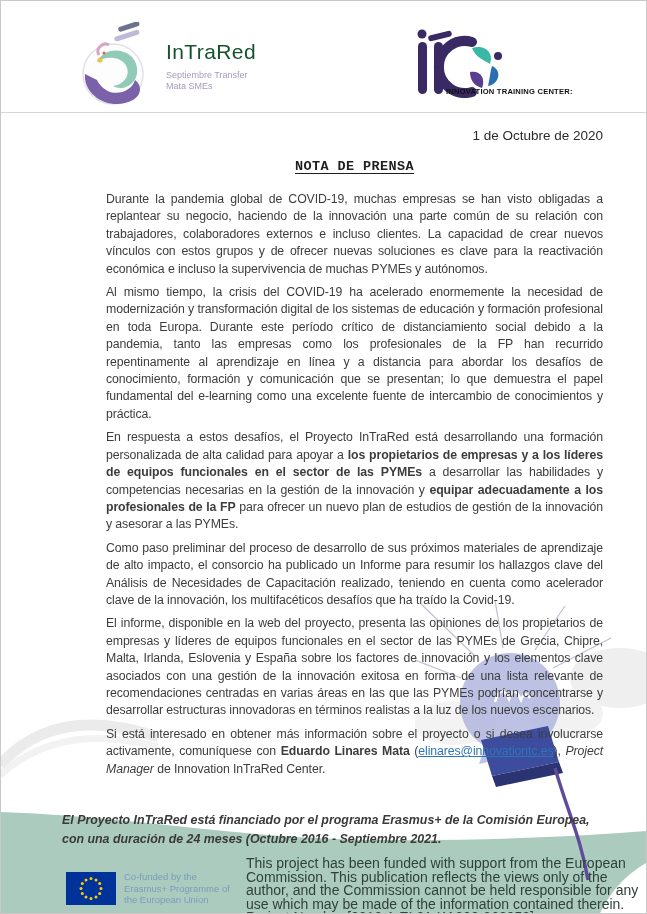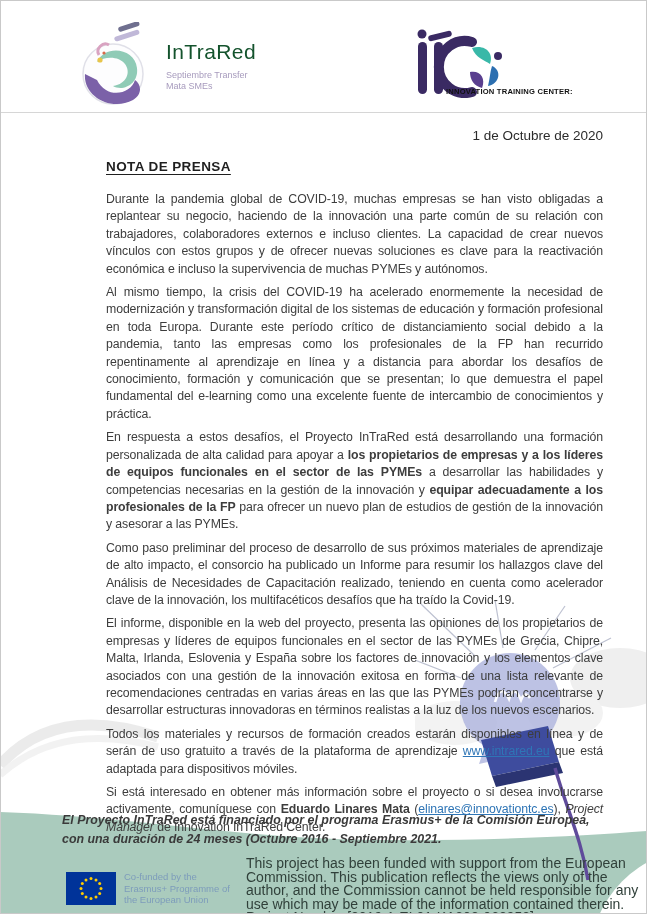--- a/index.html
+++ b/index.html
@@ -16,21 +16,21 @@
   .intrared-tagline{color:#a79bbd;font-size:9px;line-height:11px;margin-top:6px;}
   .itc-logo{position:absolute;left:410px;top:26px;width:185px;height:80px;}
   .itc-label{position:absolute;left:36px;top:61px;width:150px;color:#111;font-size:7.6px;font-weight:bold;letter-spacing:.2px;}
   
   .green-band{position:absolute;left:0;bottom:0;width:647px;height:105px;z-index:0;}
   .left-swoosh{position:absolute;left:0;top:695px;width:160px;height:85px;z-index:1;}
   .bulb-art{position:absolute;left:415px;top:598px;width:232px;height:292px;z-index:1;pointer-events:none;}
   
   .content{position:absolute;left:62px;right:44px;top:128px;z-index:2;margin-left:44px;}
   .date-line{text-align:right;font-size:13.5px;color:#2b2b2b;}
-  .kicker-wrap{text-align:left;margin-top:14px;}
+  .kicker-wrap{text-align:center;margin-top:14px;font-family:Liberation Mono, monospace;}
   .kicker{font-size:13.5px;font-weight:bold;letter-spacing:.4px;color:#1f1f1f;
           text-decoration:underline;text-underline-offset:3px;}
   .doc-title{text-align:center;font-weight:bold;font-size:14px;line-height:19px;
              margin:17px auto 0;max-width:505px;color:#111;}
   .body-text{margin-top:16px;}
   .body-text p{font-size:12.3px;line-height:17.4px;text-align:justify;color:#3d3d3d;
                margin:0 0 6px 0;letter-spacing:-.1px;}
   .b{font-weight:bold;}
   .i{font-style:italic;}
   a.doclink{color:#2e75b6;text-decoration:underline;cursor:pointer;}
@@ -133,21 +133,20 @@
     <p><span>Durante la pandemia global de COVID-19, muchas empresas se han visto obligadas a replantear su negocio, haciendo de la innovación una parte común de su relación con trabajadores, colaboradores externos e incluso clientes. La capacidad de crear nuevos vínculos con estos grupos y de ofrecer nuevas soluciones es clave para la reactivación económica e incluso la supervivencia de muchas PYMEs y autónomos.</span></p>
 
     <p><span>Al mismo tiempo, la crisis del COVID-19 ha acelerado enormemente la necesidad de modernización y transformación digital de los sistemas de educación y formación profesional en toda Europa. Durante este período crítico de distanciamiento social debido a la pandemia, tanto las empresas como los profesionales de la FP han recurrido repentinamente al aprendizaje en línea y a distancia para abordar los desafíos de conocimiento, formación y comunicación que se presentan; lo que demuestra el papel fundamental del e-learning como una excelente fuente de intercambio de conocimientos y práctica.</span></p>
 
     <p><span>En respuesta a estos desafíos, el Proyecto InTraRed está desarrollando una formación personalizada de alta calidad para apoyar a </span><span class="b">los propietarios de empresas y a los líderes de equipos funcionales en el sector de las PYMEs</span><span> a desarrollar las habilidades y competencias necesarias en la gestión de la innovación y </span><span class="b">equipar adecuadamente a los profesionales de la FP</span><span> para ofrecer un nuevo plan de estudios de gestión de la innovación y asesorar a las PYMEs.</span></p>
 
     <p><span>Como paso preliminar del proceso de desarrollo de sus próximos materiales de aprendizaje de alto impacto, el consorcio ha publicado un Informe para resumir los hallazgos clave del Análisis de Necesidades de Capacitación realizado, teniendo en cuenta como acelerador clave de la innovación, los multifacéticos desafíos que ha traído la Covid-19.</span></p>
 
     <p><span>El informe, disponible en la web del proyecto, presenta las opiniones de los propietarios de empresas y líderes de equipos funcionales en el sector de las PYMEs de Grecia, Chipre, Malta, Irlanda, Eslovenia y España sobre los factores de innovación y los elementos clave asociados con una gestión de la innovación exitosa en forma de una lista relevante de recomendaciones centradas en varias áreas en las que las PYMEs podrían concentrarse y desarrollar estructuras innovadoras en términos realistas a la luz de los nuevos escenarios.</span></p>
 
-    <p><span>Todos los materiales y recursos de formación creados estarán disponibles en línea y de serán de uso gratuito a través de la plataforma de aprendizaje </span><a class="doclink">www.intrared.eu</a><span> que está adaptada para dispositivos móviles.</span></p>
 
     <p><span>Si está interesado en obtener más información sobre el proyecto o si desea involucrarse activamente, comuníquese con </span><span class="b">Eduardo Linares Mata</span><span> (</span><a class="doclink">elinares@innovationtc.es</a><span>), </span><span class="i">Project Manager</span><span> de Innovation InTraRed Center.</span></p>
   </div>
 </div>
 
 <div class="funding-note">El Proyecto InTraRed está financiado por el programa Erasmus+ de la Comisión Europea, con una duración de 24 meses (Octubre 2016 - Septiembre 2021.</div>
 
 <svg class="eu-flag" viewBox="0 0 50 33">
   <rect x="0" y="0" width="50" height="33" fill="#003399"></rect>
   <g fill="#ffcc00">

